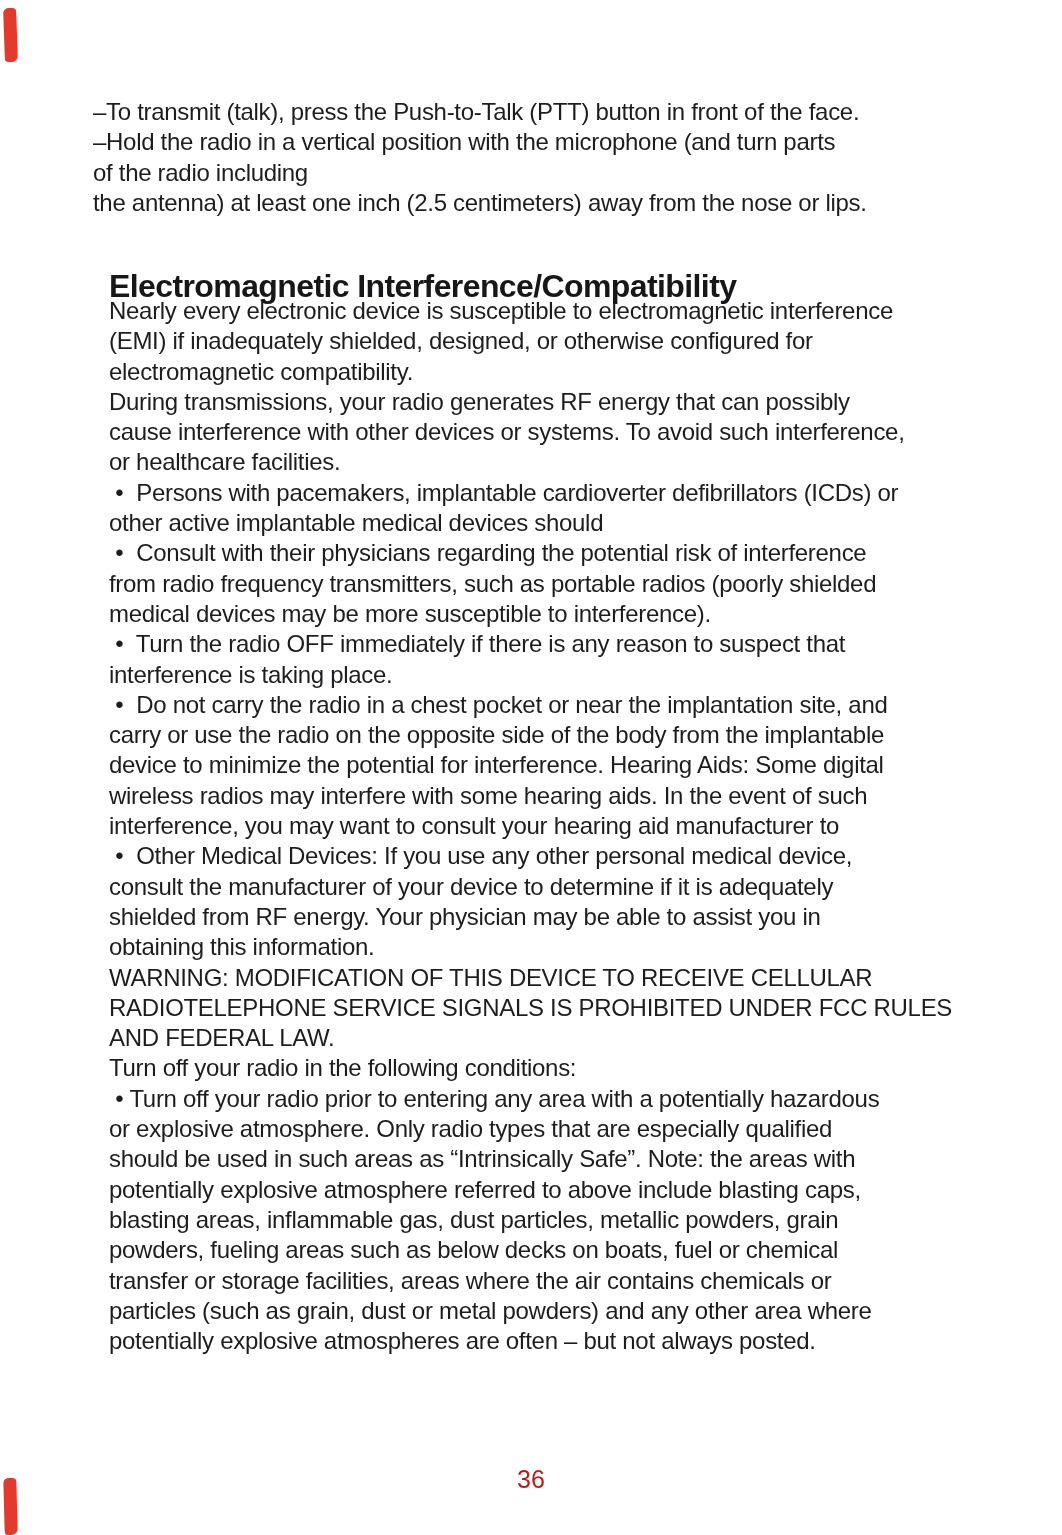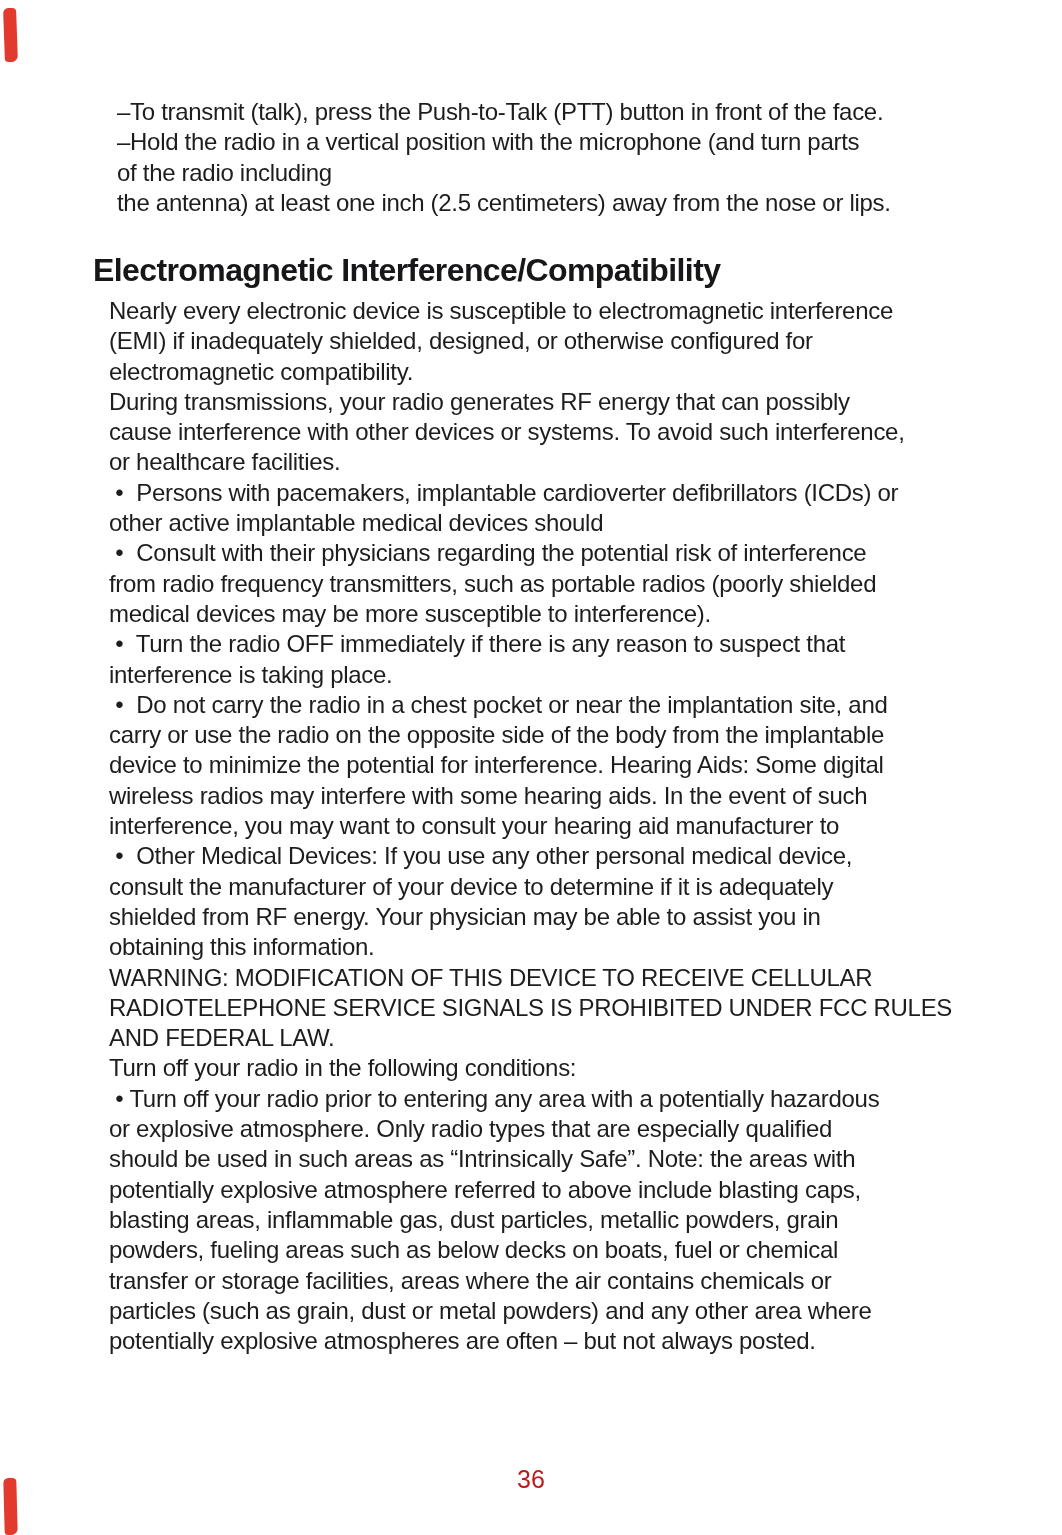--- a/index.html
+++ b/index.html
@@ -11,24 +11,24 @@
     position: relative;
     overflow: hidden;
   }
   .page { position: absolute; inset: 0; }
   .line {
     white-space: pre;
     font-size: 24px;
     line-height: 30.3px;
     letter-spacing: -0.3px;
   }
-  .intro-block { position: absolute; left: 93px; top: 97px; margin-left: 24px; }
+  .intro-block { position: absolute; left: 93px; top: 97px; }
   .section-heading {
     position: absolute; left: 93px; top: 250px;
-    margin: 0;
+    margin: 16px;
     font-size: 32px; font-weight: 700;
     line-height: 40px;
     letter-spacing: -0.6px;
     white-space: pre;
     color: #171719;
   }
   .body-block { position: absolute; left: 93px; top: 296px; margin-left: 16px; }
   .page-number {
     position: absolute; left: 0; right: 0; top: 1464px;
     text-align: center;

